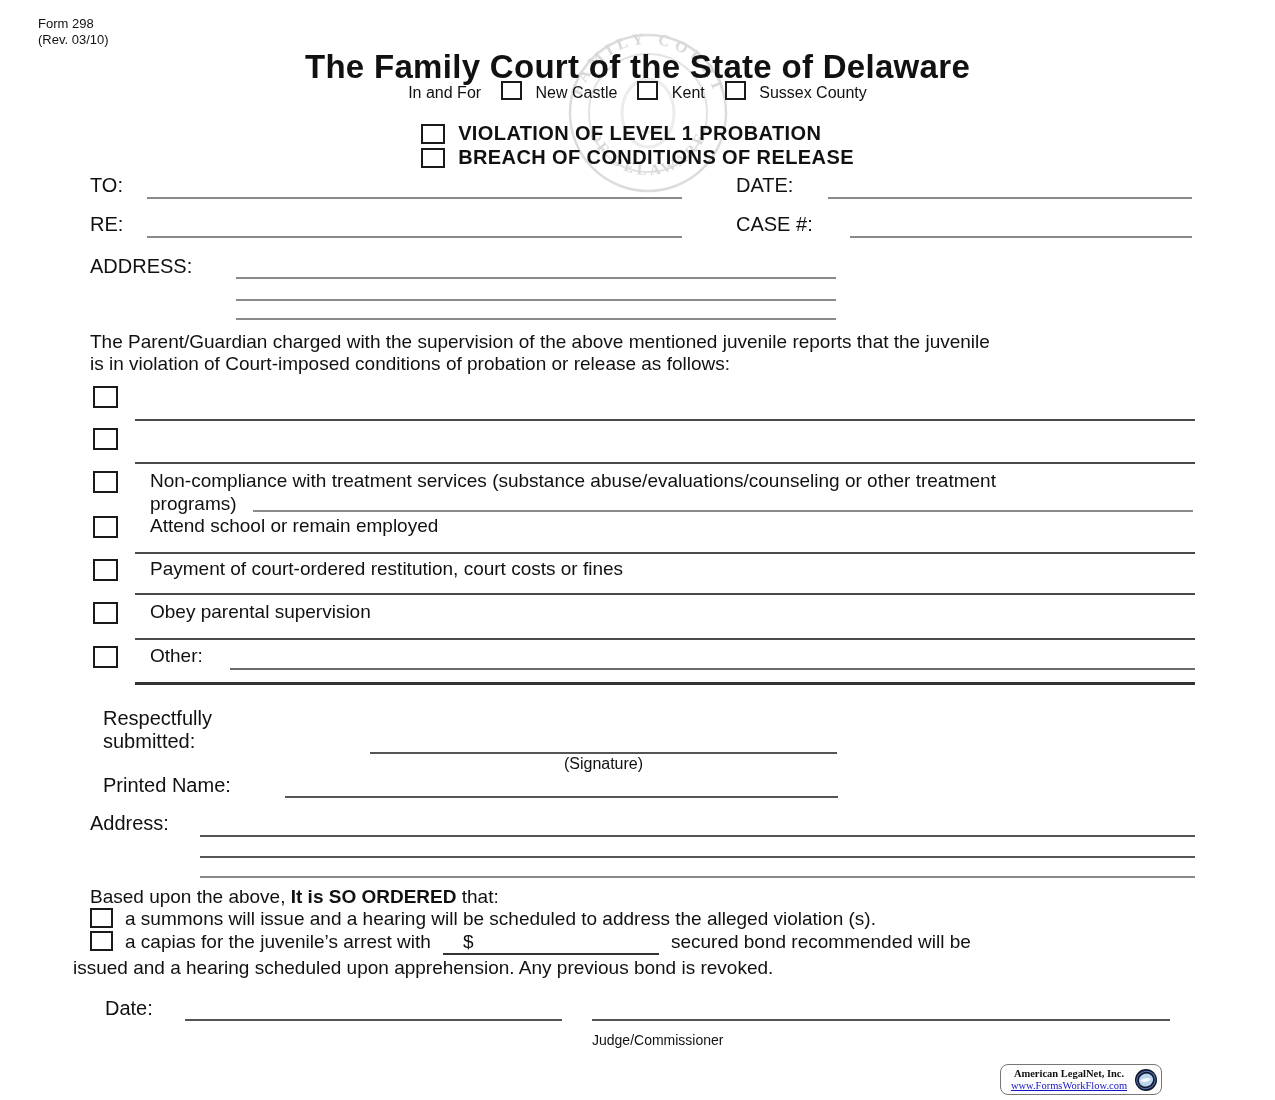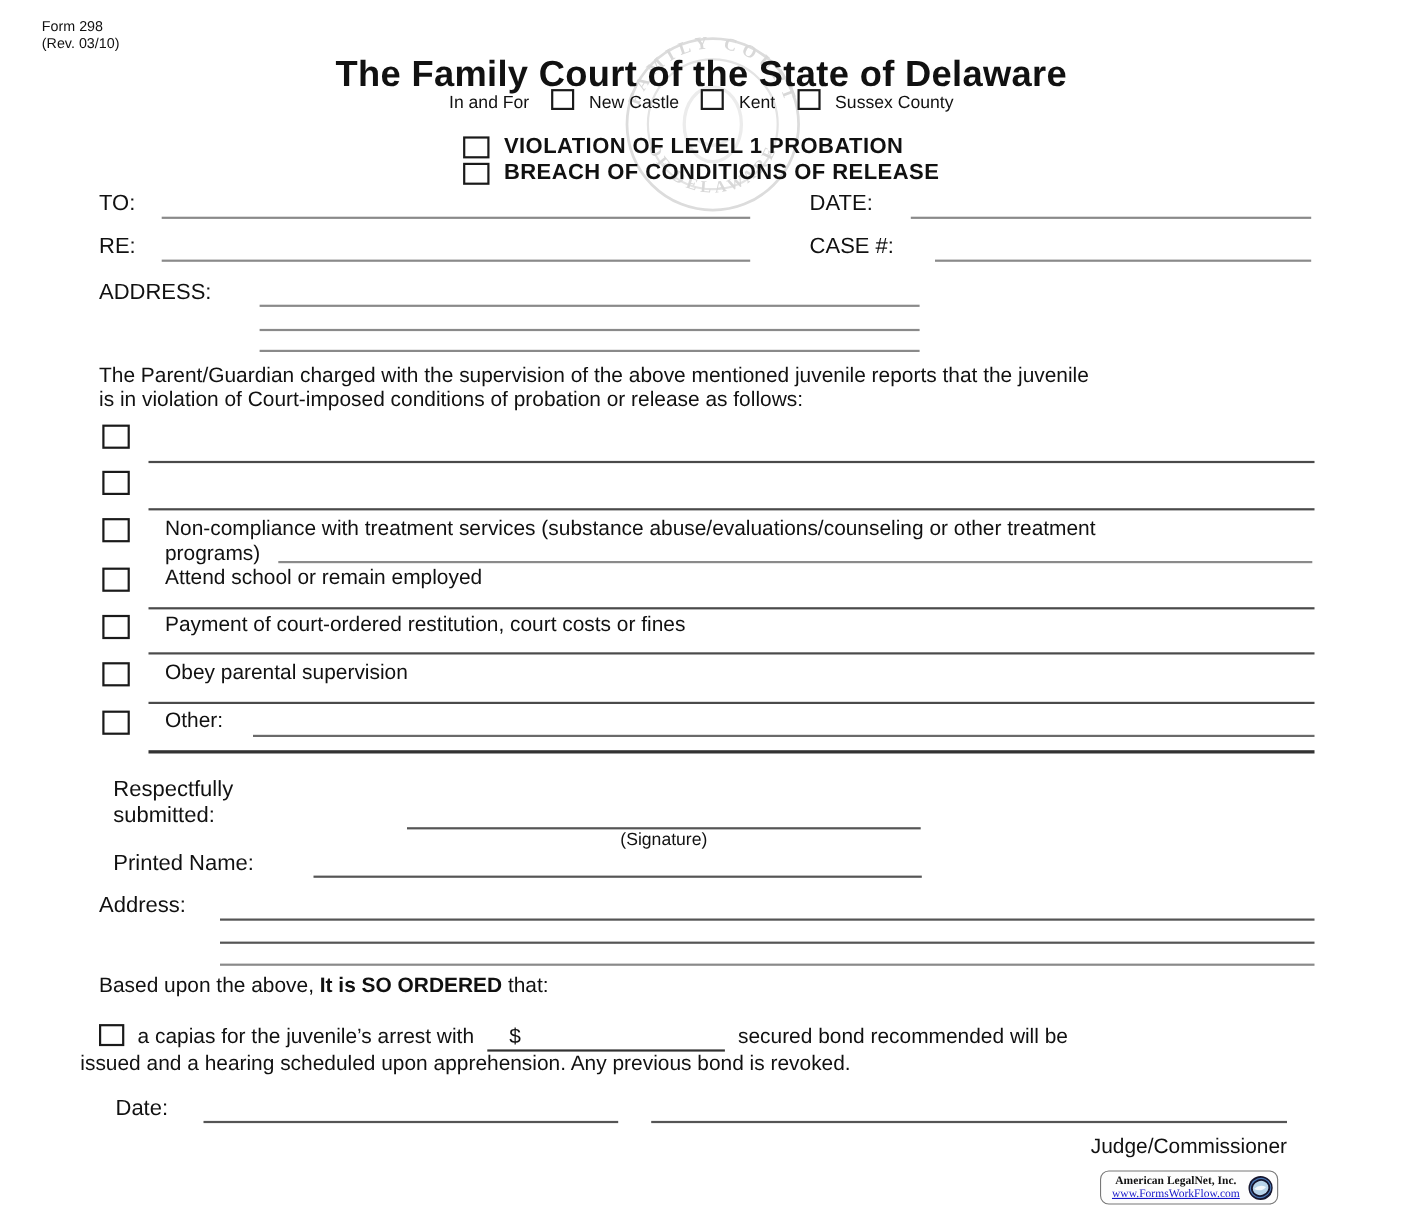--- a/index.html
+++ b/index.html
@@ -25,21 +25,21 @@
   .charge-row .lbl{font-weight:bold;font-size:20px;letter-spacing:.4px;}
   .fieldlbl{font-size:20px;}
   .body19{font-size:19px;}
   .vlabel{position:absolute;font-size:19px;}
   .progrow{position:absolute;display:flex;align-items:flex-end;}
   .fill{flex:1;border-bottom:2px solid #8a8a8a;margin:0 2px 3px 16px;}
   .sigcap{font-size:16px;text-align:center;}
   .bold{font-weight:bold;}
   .dollar{display:inline-block;width:196px;border-bottom:2px solid #333;padding-left:20px;
           margin:0 12px;font-size:19px;}
-  .judge{text-align:right;font-size:19px;}
+  .judge{text-align:left;font-size:14px;}
   .vendor{position:absolute;left:1000px;top:1064px;width:162px;height:31px;border:1.5px solid #777;
           border-radius:8px;display:flex;align-items:center;box-sizing:border-box;padding:2px 3px;background:#fdfdfd;}
   .vendor .txt{flex:1;text-align:center;line-height:12px;}
   .vendor .name{font-family:"Liberation Serif", serif;font-weight:bold;font-size:10.5px;color:#111;}
   .vendor .url{font-family:"Liberation Serif", serif;font-size:10.5px;color:#1515c8;text-decoration:underline;}
   .seal{position:absolute;left:553px;top:18px;z-index:0;}
   .fg{z-index:1;}
 </style>
 </head>
 <body>
@@ -147,20 +147,23 @@
 
   <div class="abs fieldlbl fg" style="left:90px;top:812px;">Address:</div>
   <div class="bl fg" style="left:200px;top:835px;width:995px;border-top-color:#555;"></div>
   <div class="bl fg" style="left:200px;top:856px;width:995px;border-top-color:#555;"></div>
   <div class="bl fg" style="left:200px;top:876px;width:995px;"></div>
 
   <div class="abs body19 fg" style="left:90px;top:886px;">
     <span>Based upon the above, </span><span class="bold">It is SO ORDERED</span><span> that:</span>
   </div>
 
+  <div class="abs body19 fg" style="left:90px;top:908px;width:1110px;">
+    <span class="cbi"></span><span>a summons will issue and a hearing will be scheduled to address the alleged violation (s).</span>
+  </div>
 
   <div class="abs body19 fg" style="left:90px;top:931px;width:1120px;">
     <span class="cbi"></span><span>a capias for the juvenile’s arrest with</span><span class="dollar">$</span><span>secured bond recommended will be</span>
   </div>
   <div class="abs body19 fg" style="left:73px;top:957px;">issued and a hearing scheduled upon apprehension. Any previous bond is revoked.</div>
 
   <div class="abs fieldlbl fg" style="left:105px;top:997px;">Date:</div>
   <div class="bl fg" style="left:185px;top:1019px;width:377px;border-top-color:#555;"></div>
   <div class="bl fg" style="left:592px;top:1019px;width:578px;border-top-color:#555;"></div>
   <div class="abs judge fg" style="left:592px;top:1032px;width:578px;">Judge/Commissioner</div>

